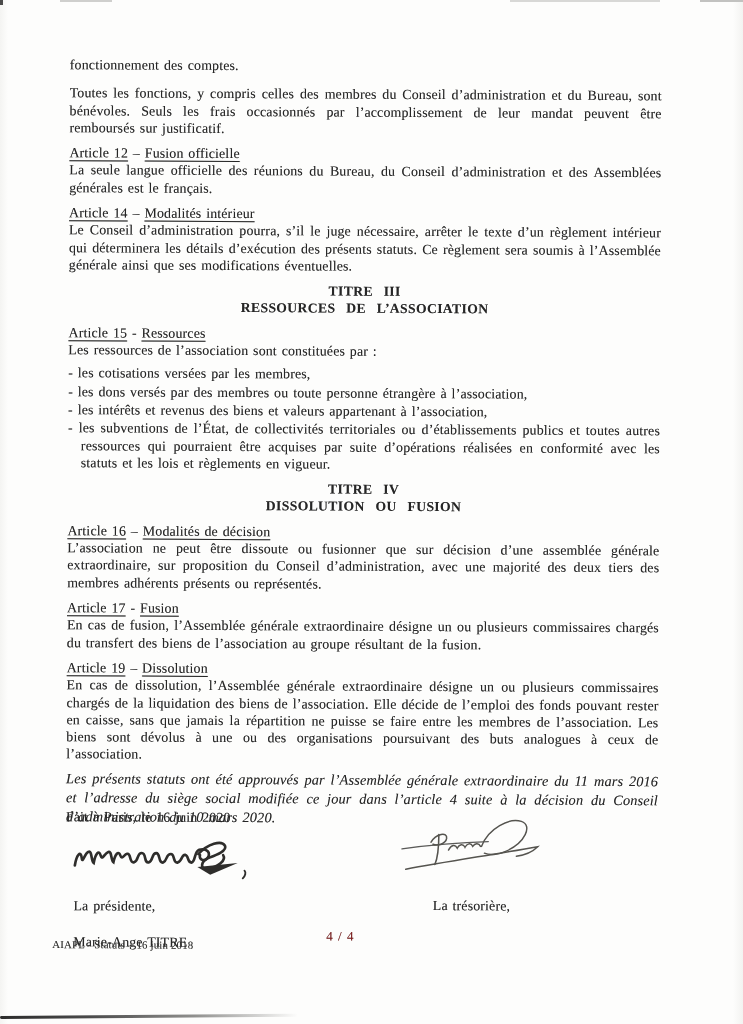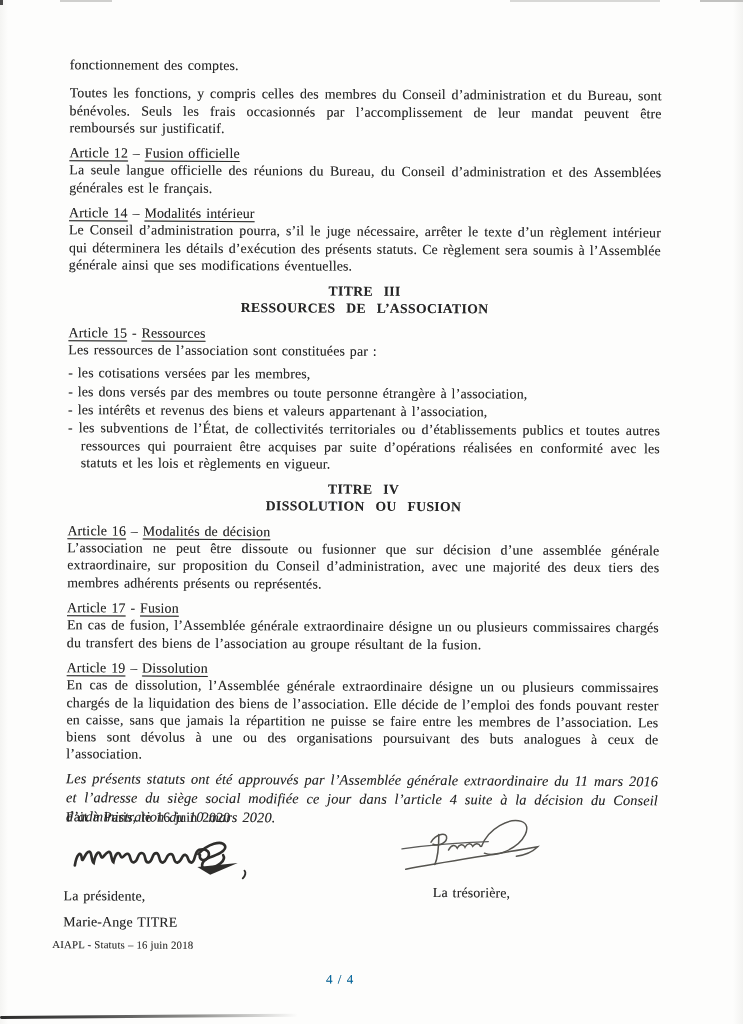--- a/index.html
+++ b/index.html
@@ -22,26 +22,26 @@
   .art-body{margin:0 0 6px;}
   .u{text-decoration:underline;text-underline-offset:2.5px;}
   .titre{text-align:center;font-weight:700;font-size:13.6px;line-height:16.8px;
          margin:9px 0 5px;word-spacing:7px;letter-spacing:.4px;}
   .list{margin:2px 0 5px;}
   .li{padding-left:13px;text-indent:-13px;text-align:justify;margin:0 0 1px;}
   .italic-block{font-style:italic;font-size:14.3px;line-height:19px;margin:6px 0 0;}
   .fait{position:absolute;left:70px;top:808px;margin:0;}
   .sig-left{position:absolute;left:60px;top:831px;width:230px;}
   .sig-left .labels{margin-top:3px;}
-  .sig-left p{margin:8px;line-height:17.5px;font-family:Liberation Serif, serif;}
+  .sig-left p{margin:18px;line-height:17.5px;font-family:Liberation Serif, serif;}
   .sig-right{position:absolute;left:392px;top:814px;width:168px;text-align:center;}
-  .sig-right p{margin:4px;line-height:17.5px;}
+  .sig-right p{margin:17px;line-height:17.5px;}
   .sig-svg{display:block;}
   .footer-left{position:absolute;left:57px;top:938px;font-size:10.8px;letter-spacing:.2px;color:#30302e;}
-  .footer-page{position:absolute;left:331px;top:970px;font-size:13px;letter-spacing:1px;color:#0369a1;}
+  .footer-page{position:absolute;left:331px;top:927px;font-size:13px;letter-spacing:1px;color:#7f1d1d;}
   
   .artifact{position:absolute;pointer-events:none;}
   .corner-mark{left:0;top:0;width:3px;height:5px;background:#4a4a4a;}
   .edge-a{left:60px;top:0;width:52px;height:1.6px;background:#cfcfcd;}
   .edge-b{left:510px;top:0;width:150px;height:2px;background:#d8d8d6;}
   .edge-c{left:700px;top:0;width:43px;height:2.4px;background:#c2c2c0;}
   .bottom-line{left:0;top:1016px;width:298px;height:3.2px;
     background:linear-gradient(to right,#2c2c2c 0%,#4a4a4a 30%,#8f8f8d 65%,rgba(180,180,178,0) 100%);
     transform:rotate(-0.45deg);transform-origin:left center;border-radius:2px;}
 </style>

